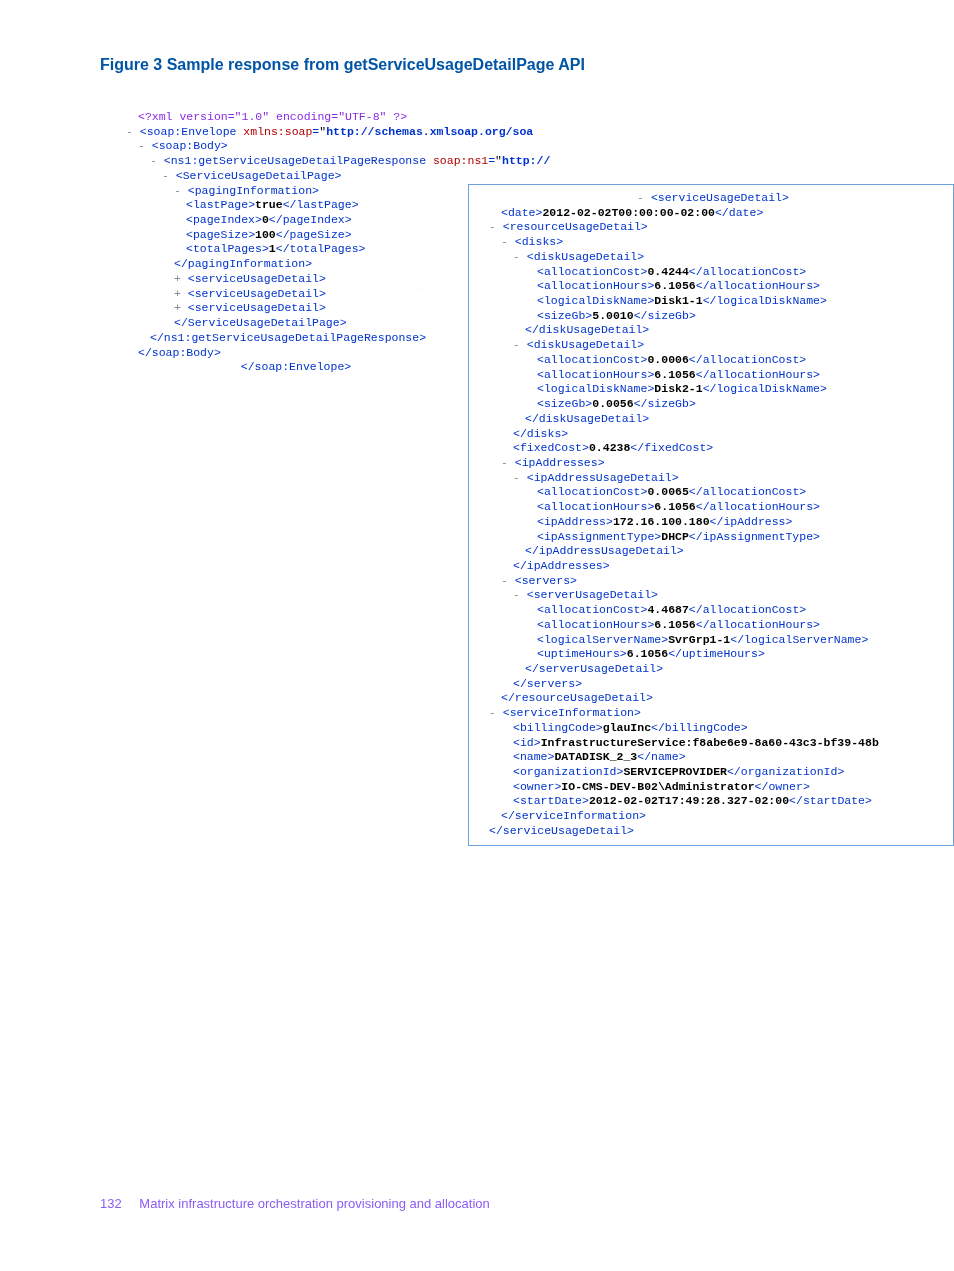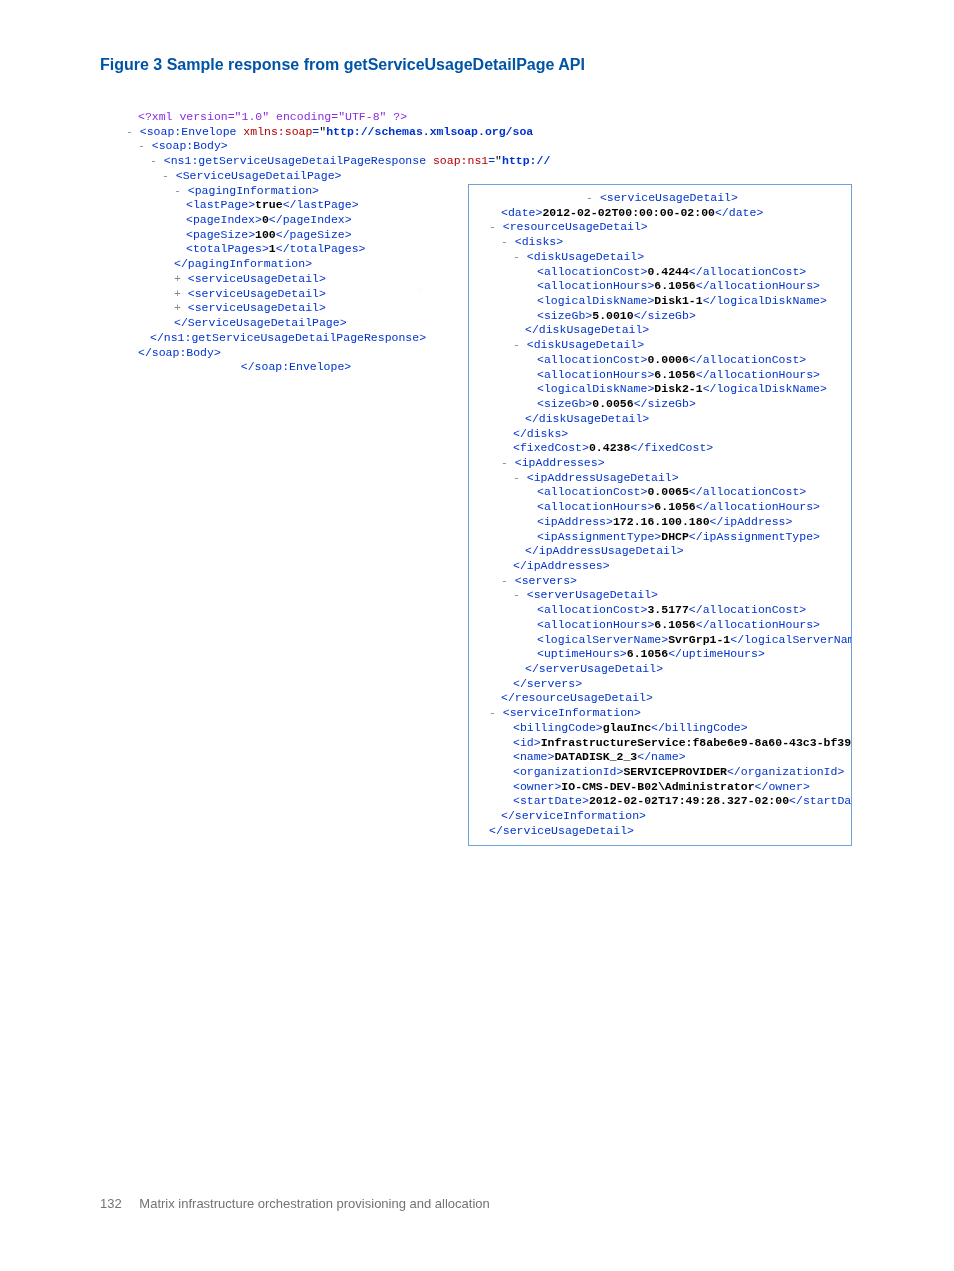--- a/index.html
+++ b/index.html
@@ -30,21 +30,21 @@
   .left-panel {
     position: absolute;
     left: 26px;
     top: 0;
     width: 340px;
   }
   .right-panel {
     position: absolute;
     left: 368px;
     top: 74px;
-    width: 384px;
+    width: 486px;
     border: 1px solid #6aa2d9;
     padding: 6px 4px 6px 8px;
     box-sizing: border-box;
     overflow: hidden;
     white-space: nowrap;
   }
   
   .arrow {
     position: absolute;
     left: 273px;
@@ -76,21 +76,21 @@
   .in1 { padding-left: 12px; }
   .in2 { padding-left: 24px; }
   .in3 { padding-left: 36px; }
   .in4 { padding-left: 48px; }
   .in5 { padding-left: 60px; }
   .footer {
     position: absolute;
     bottom: 60px;
     left: 100px;
     font-size: 13px;
-    color: #737373;
+    color: #8b5cf6;
   }
   .footer .pnum { margin-right: 14px; }
 </style>
 </head>
 <body>
 
 <div class="page">
 
   <div class="fig-title">Figure 3 Sample response from getServiceUsageDetailPage API</div>
 
@@ -161,21 +161,21 @@
       <div class="in3"><span class="m">-</span> <span class="tg">&lt;<span>ipAddressUsageDetail</span>&gt;</span></div>
       <div class="in5"><span class="tg">&lt;<span>allocationCost</span>&gt;</span><span class="tx">0.0065</span><span class="tg">&lt;/<span>allocationCost</span>&gt;</span></div>
       <div class="in5"><span class="tg">&lt;<span>allocationHours</span>&gt;</span><span class="tx">6.1056</span><span class="tg">&lt;/<span>allocationHours</span>&gt;</span></div>
       <div class="in5"><span class="tg">&lt;<span>ipAddress</span>&gt;</span><span class="tx">172.16.100.180</span><span class="tg">&lt;/<span>ipAddress</span>&gt;</span></div>
       <div class="in5"><span class="tg">&lt;<span>ipAssignmentType</span>&gt;</span><span class="tx">DHCP</span><span class="tg">&lt;/<span>ipAssignmentType</span>&gt;</span></div>
       <div class="in4"><span class="tg">&lt;/<span>ipAddressUsageDetail</span>&gt;</span></div>
       <div class="in3"><span class="tg">&lt;/<span>ipAddresses</span>&gt;</span></div>
 
       <div class="in2"><span class="m">-</span> <span class="tg">&lt;<span>servers</span>&gt;</span></div>
       <div class="in3"><span class="m">-</span> <span class="tg">&lt;<span>serverUsageDetail</span>&gt;</span></div>
-      <div class="in5"><span class="tg">&lt;<span>allocationCost</span>&gt;</span><span class="tx">3.5177</span><span class="tg">&lt;/<span>allocationCost</span>&gt;</span></div>
+      <div class="in5"><span class="tg">&lt;<span>allocationCost</span>&gt;</span><span class="tx">4.4687</span><span class="tg">&lt;/<span>allocationCost</span>&gt;</span></div>
       <div class="in5"><span class="tg">&lt;<span>allocationHours</span>&gt;</span><span class="tx">6.1056</span><span class="tg">&lt;/<span>allocationHours</span>&gt;</span></div>
       <div class="in5"><span class="tg">&lt;<span>logicalServerName</span>&gt;</span><span class="tx">SvrGrp1-1</span><span class="tg">&lt;/<span>logicalServerName</span>&gt;</span></div>
       <div class="in5"><span class="tg">&lt;<span>uptimeHours</span>&gt;</span><span class="tx">6.1056</span><span class="tg">&lt;/<span>uptimeHours</span>&gt;</span></div>
       <div class="in4"><span class="tg">&lt;/<span>serverUsageDetail</span>&gt;</span></div>
       <div class="in3"><span class="tg">&lt;/<span>servers</span>&gt;</span></div>
 
       <div class="in2"><span class="tg">&lt;/<span>resourceUsageDetail</span>&gt;</span></div>
 
       <div class="in1"><span class="m">-</span> <span class="tg">&lt;<span>serviceInformation</span>&gt;</span></div>
       <div class="in3"><span class="tg">&lt;<span>billingCode</span>&gt;</span><span class="tx">glauInc</span><span class="tg">&lt;/<span>billingCode</span>&gt;</span></div>

